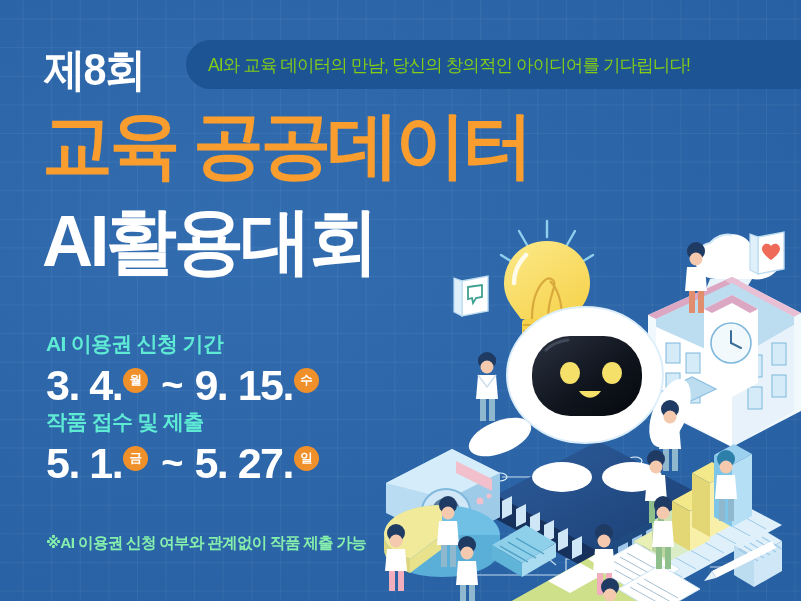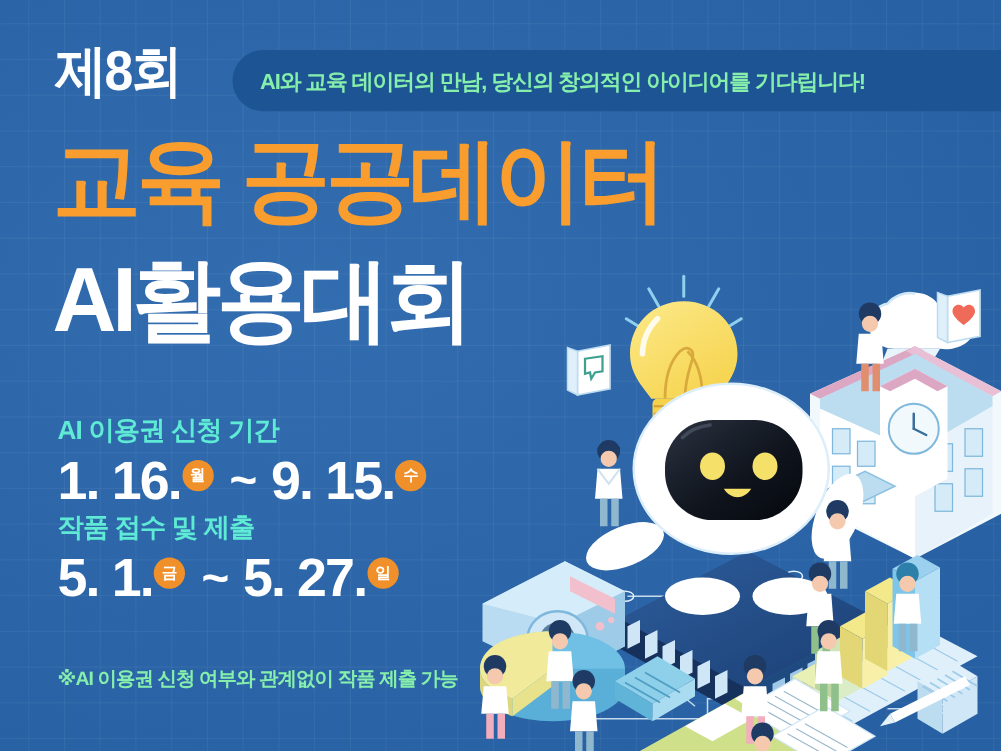--- a/index.html
+++ b/index.html
@@ -33,21 +33,21 @@
     background: radial-gradient(ellipse at 30% 40%, rgba(255,255,255,0.04), rgba(0,0,0,0.06) 85%);
     pointer-events: none;
   }
 
   
   .header-row {
     position: absolute;
     left: 44px;
     top: 34px;
     display: flex;
-    align-items: flex-start;
+    align-items: flex-end;
     height: 58px;
   }
   .edition {
     color: #ffffff;
     font-size: 45px;
     font-weight: bold;
     letter-spacing: -2px;
     line-height: 1;
     white-space: nowrap;
     transform: scaleX(0.92);
@@ -60,23 +60,23 @@
     height: 49px;
     width: 640px;
     background: #1d5494;
     border-radius: 26px 0 0 26px;
     display: flex;
     align-items: center;
     box-sizing: border-box;
     padding-left: 22px;
   }
   .tagline-text {
-    color: #86efac;
+    color: #84cc16;
     font-size: 17.5px;
-    font-weight: bold;
+    font-weight: normal;
     letter-spacing: -0.9px;
     white-space: nowrap;
   }
 
   
   .title-1 {
     position: absolute;
     left: 42px;
     top: 108px;
     color: #f89d2e;
@@ -189,21 +189,21 @@
   <div class="tagline-pill">
     <span class="tagline-text">AI와 교육 데이터의 만남, 당신의 창의적인 아이디어를 기다립니다!</span>
   </div>
 
   <div class="title-1">교육 공공데이터</div>
   <div class="title-2">AI활용대회</div>
 
   <div class="sched sched-1">
     <div class="sched-label">AI 이용권 신청 기간</div>
     <div class="sched-dates">
-      <span class="date-num">1. 16.</span>
+      <span class="date-num">3. 4.</span>
       <span class="day-badge">월</span>
       <span class="tilde">~</span>
       <span class="date-num">9. 15.</span>
       <span class="day-badge">수</span>
     </div>
   </div>
 
   <div class="sched sched-2">
     <div class="sched-label">작품 접수 및 제출</div>
     <div class="sched-dates">

